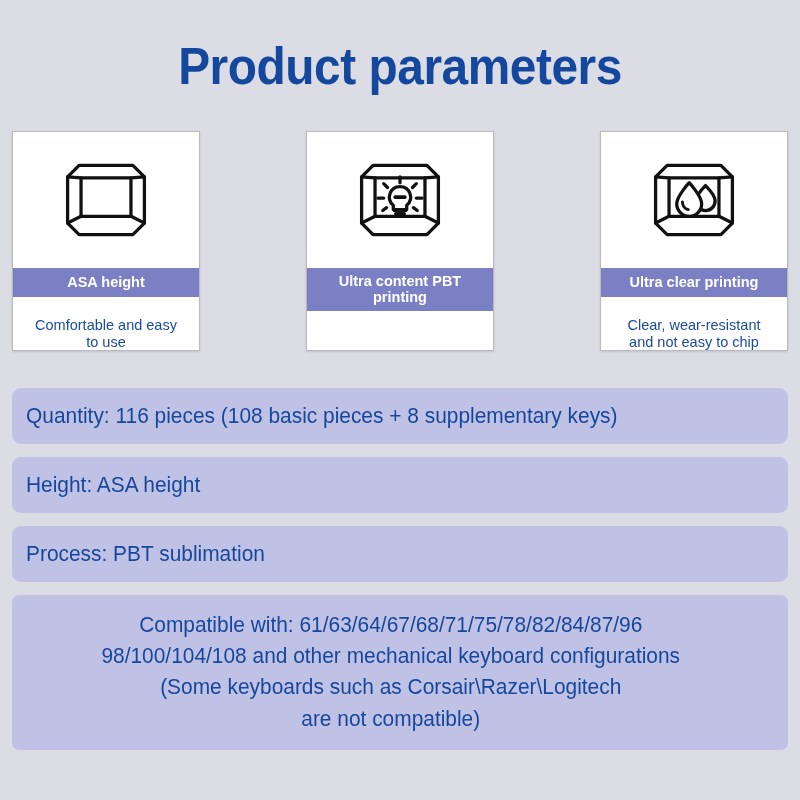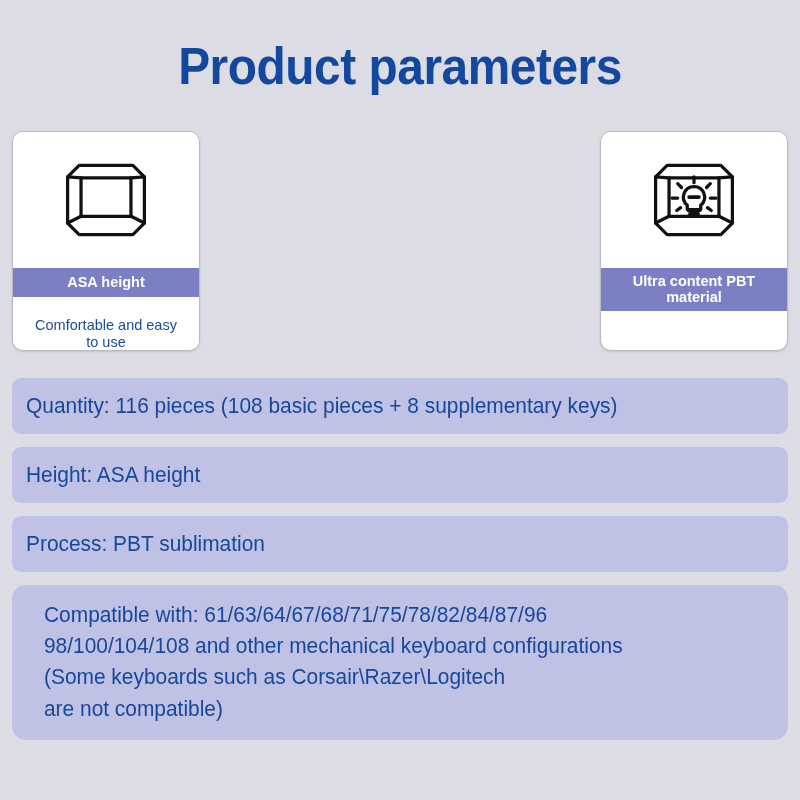--- a/index.html
+++ b/index.html
@@ -44,21 +44,21 @@
     left: 12px;
     width: 776px;
     height: 220px;
     display: flex;
     justify-content: space-between;
   }
   .card {
     width: 188px;
     background: #ffffff;
     border: 1px solid #b9b9bf;
-    border-radius: 11px;
+    border-radius: 0;
     box-sizing: border-box;
     display: flex;
     flex-direction: column;
     overflow: hidden;
     box-shadow: 0 1px 2px rgba(80,80,100,0.18);
   }
   .card-icon {
     flex: 0 0 136px;
     display: flex;
     align-items: center;
@@ -90,21 +90,21 @@
     text-align: center;
     padding: 20px 5px 4px 5px;
     display: flex;
     align-items: flex-start;
     justify-content: center;
   }
 
   
   .specs {
     position: absolute;
-    top: 378px;
+    top: 388px;
     left: 12px;
     width: 776px;
   }
   .spec-row {
     background: #bfc2e4;
     border-radius: 9px;
     color: #17479d;
     font-size: 22px;
     box-sizing: border-box;
     padding: 0 14px;
@@ -115,26 +115,27 @@
     transform-origin: left center;
   }
   .spec-row span {
     transform: scaleX(0.95);
     transform-origin: left center;
     display: inline-block;
     white-space: nowrap;
   }
   .spec-block {
     background: #bfc2e4;
-    border-radius: 14px;
+    border-radius: 7px;
     color: #17479d;
     font-size: 22px;
     box-sizing: border-box;
     padding: 14px 14px 16px 32px;
     line-height: 1.42;
+    text-align: center;
   }
   .spec-block .line {
     transform: scaleX(0.95);
     transform-origin: left center;
     white-space: nowrap;
   }
 </style>
 </head>
 <body>
 
@@ -171,26 +172,47 @@
           <path d="M10 26 L24 27 M90 26 L76 27 M10 74 L24 67 M90 74 L76 67"></path>
           <path d="M50 36 a11 11 0 0 1 7 19.5 l0 4.5 l-14 0 l0 -4.5 a11 11 0 0 1 7 -19.5 Z"></path>
           <path d="M44 61 l12 0 M45.5 64.5 l9 0"></path>
           <path d="M50 26 L50 32 M33 33 L37 37 M67 33 L63 37 M27 48 L33 48 M73 48 L67 48 M32 61 L36 58 M68 61 L64 58"></path>
           <path d="M45 47 L55 47" stroke-width="4"></path>
         </svg>
       </div>
       <div class="card-band">
         <div>
           <div>Ultra content PBT</div>
-          <div>material</div>
+          <div>printing</div>
         </div>
       </div>
     </div>
 
 
+    <div class="card">
+      <div class="card-icon">
+        <svg width="96" height="96" viewBox="0 0 100 100" fill="none" stroke="#111" stroke-width="3.4" stroke-linejoin="round" stroke-linecap="round">
+          <path d="M22 14 L78 14 L90 26 L90 74 L78 86 L22 86 L10 74 L10 26 Z"></path>
+          <path d="M24 27 L76 27 L76 67 L24 67 Z"></path>
+          <path d="M10 26 L24 27 M90 26 L76 27 M10 74 L24 67 M90 74 L76 67"></path>
+          <path d="M62 35 C62 35 72 45 72 51 a10 10 0 0 1 -20 0 C52 45 62 35 62 35 Z"></path>
+          <path d="M45 32 C45 32 58 46 58 54 a13 13 0 0 1 -26 0 C32 46 45 32 45 32 Z" fill="#fff"></path>
+          <path d="M38 52 a8 8 0 0 0 6 8" stroke-width="3"></path>
+        </svg>
+      </div>
+      <div class="card-band">
+        <span>Ultra clear printing</span>
+      </div>
+      <div class="card-desc">
+        <div>
+          <div>Clear, wear-resistant</div>
+          <div>and not easy to chip</div>
+        </div>
+      </div>
+    </div>
 
   </div>
 
   <div class="specs">
 
     <div class="spec-row">
       <span>Quantity: 116 pieces (108 basic pieces + 8 supplementary keys)</span>
     </div>
 
     <div class="spec-row">

